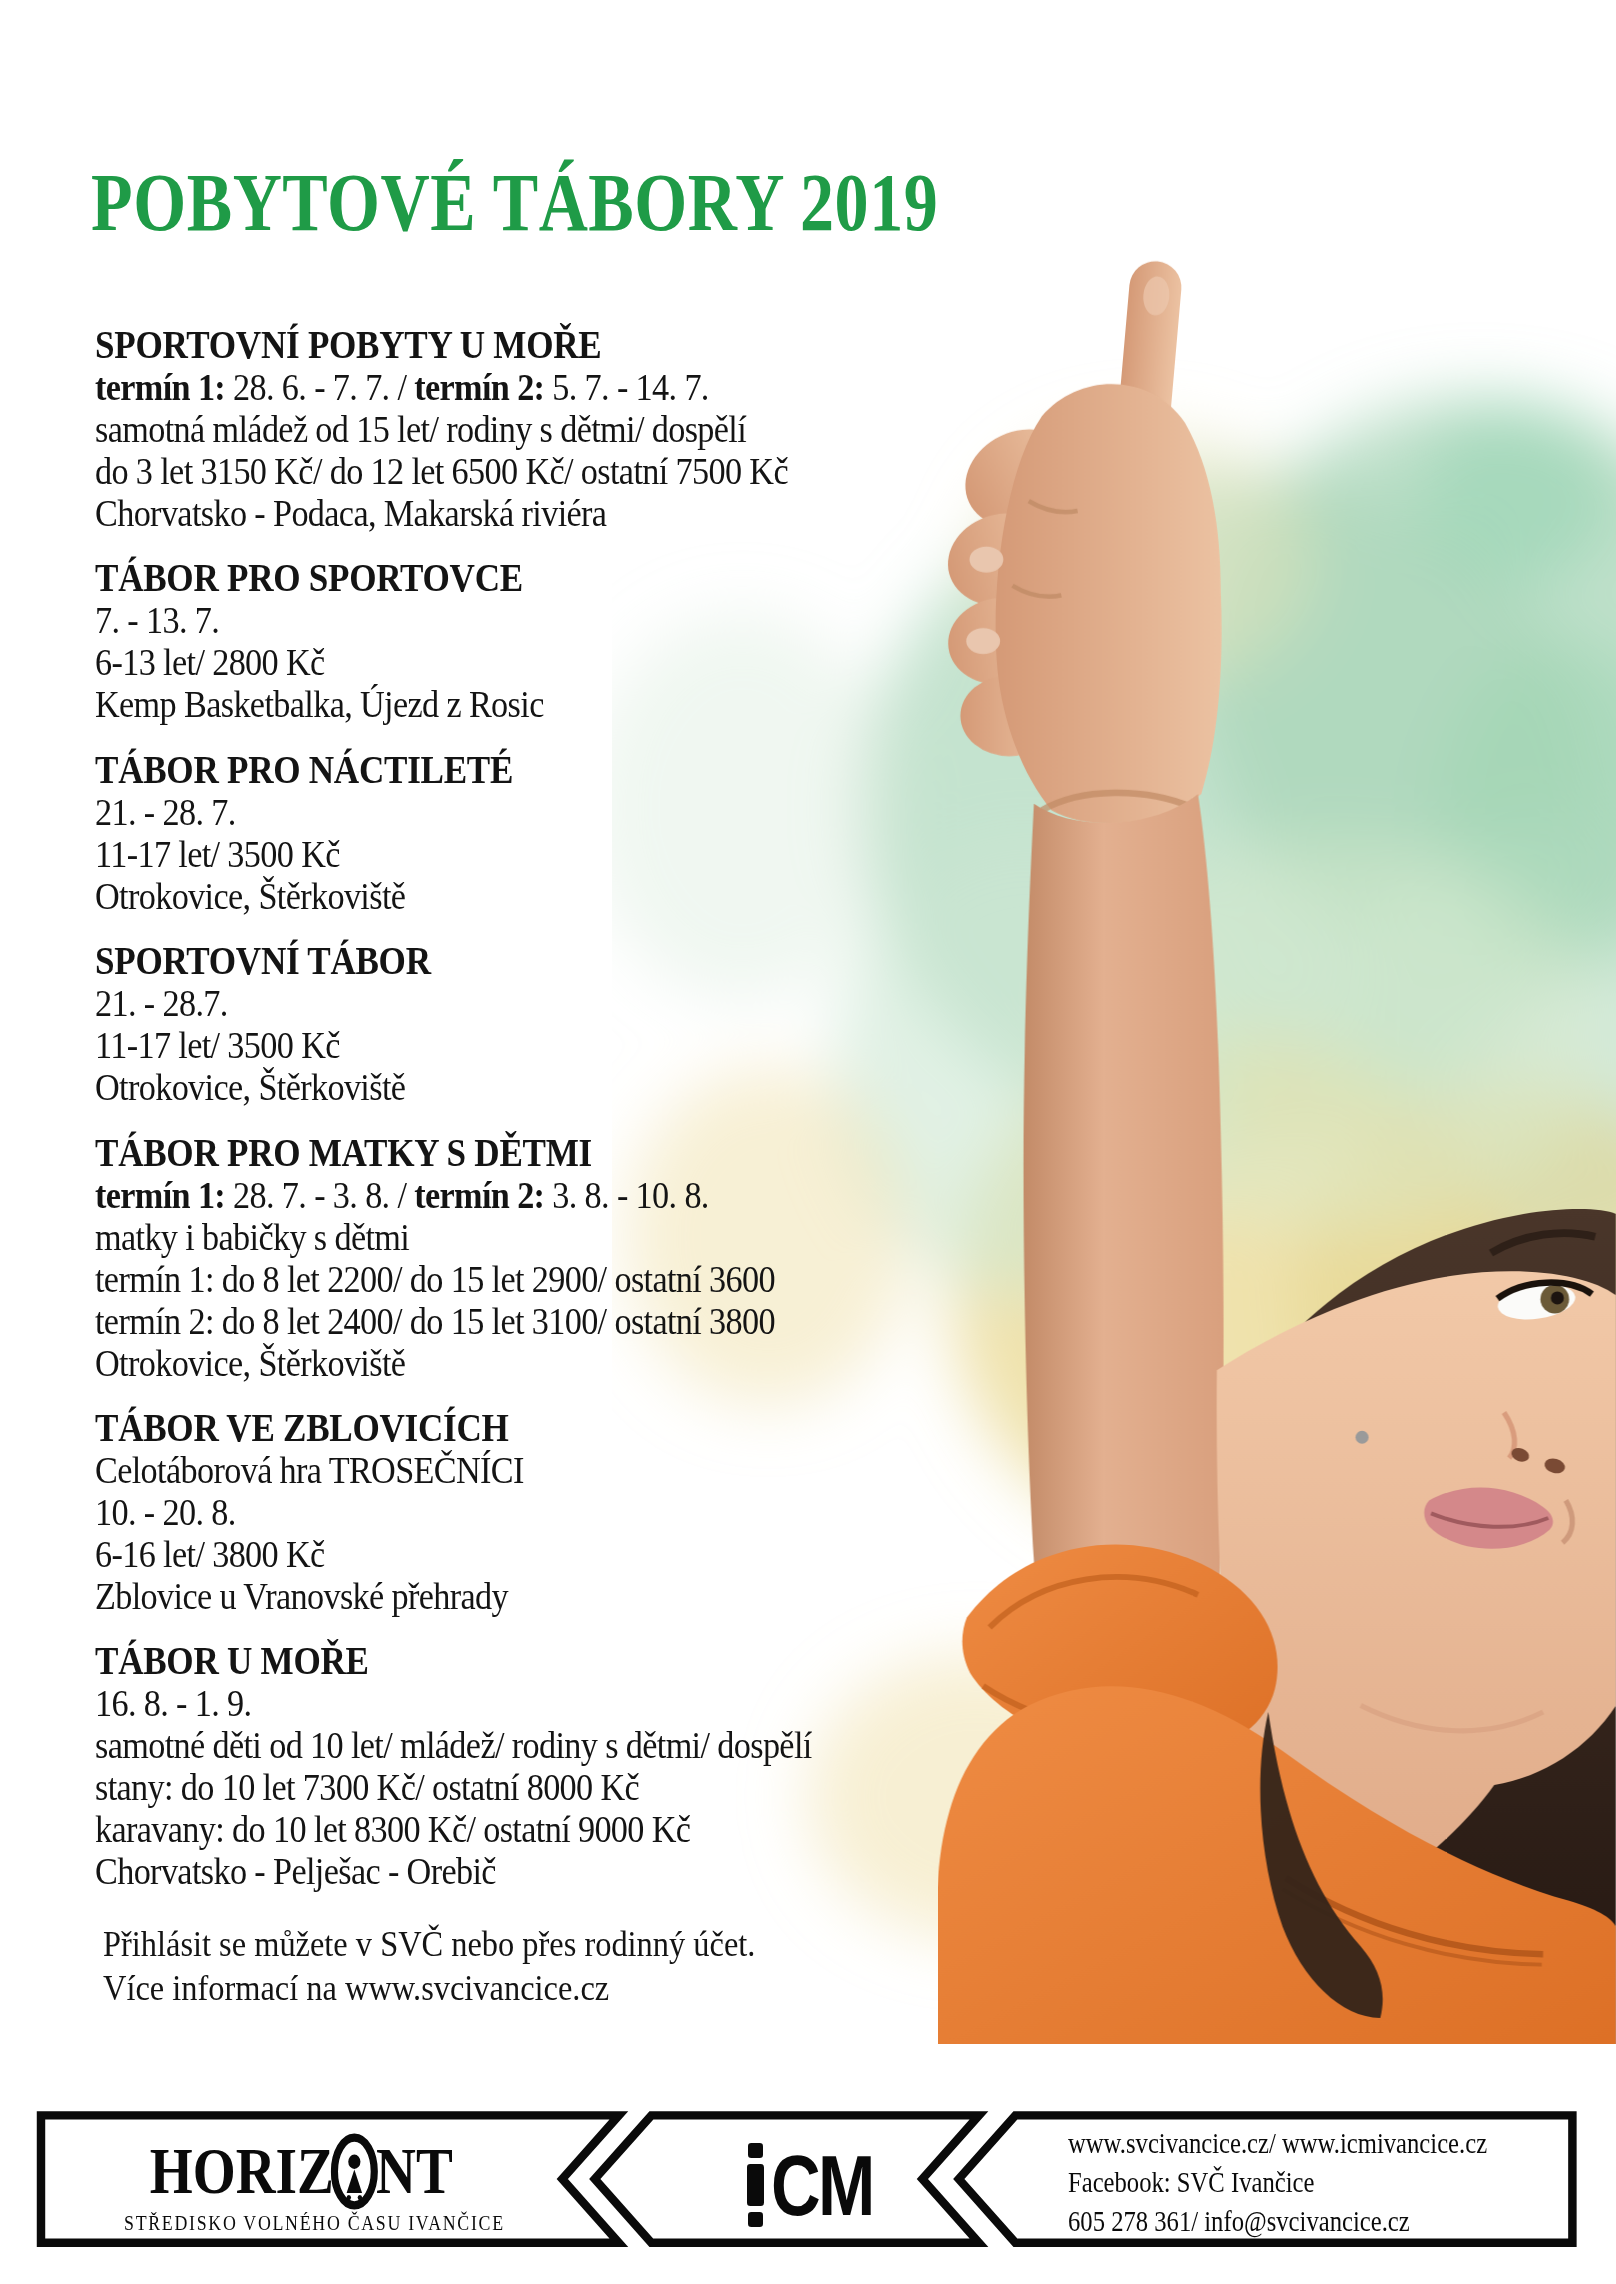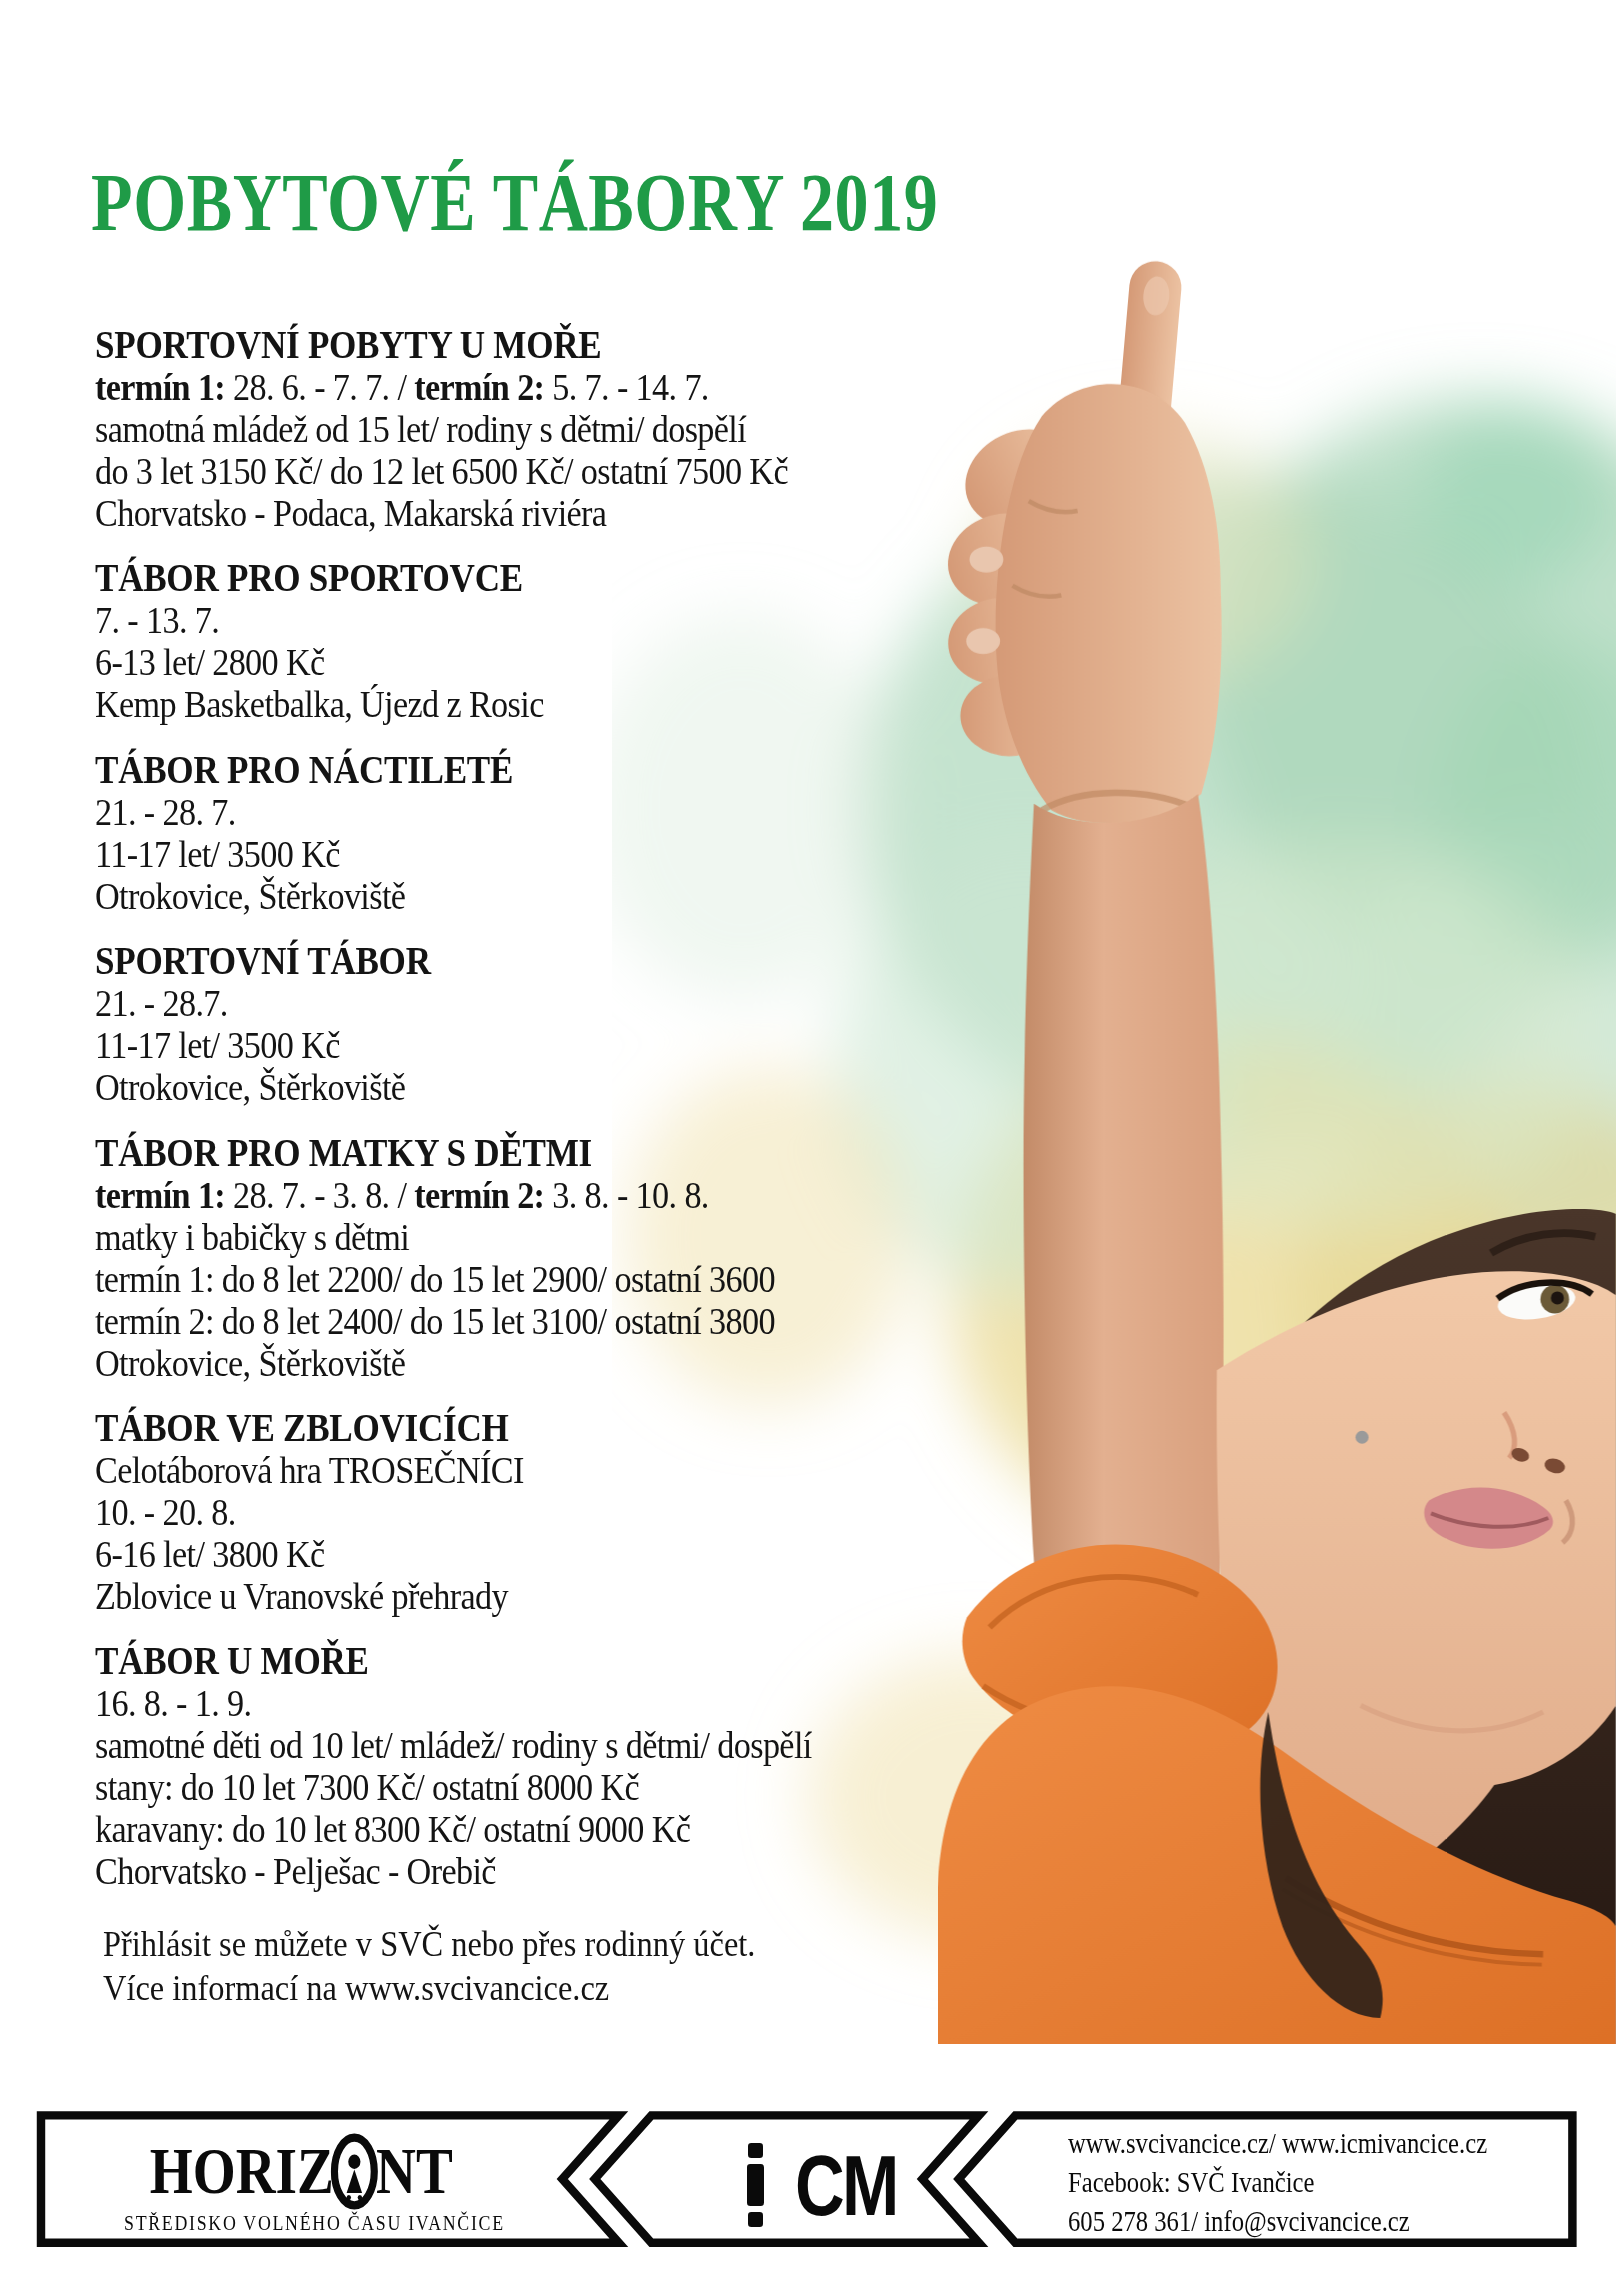--- a/index.html
+++ b/index.html
@@ -29,21 +29,21 @@
   .footer-svg{position:absolute;left:0;top:2103px;width:1616px;height:156px;}
   .hz-logo{
     position:absolute;left:124px;top:2133px;width:417px;text-align:center;
     transform:scaleX(0.85);transform-origin:left top;color:#0a0a0a;
   }
   .hz-name{font-size:65px;font-weight:bold;line-height:65px;display:flex;align-items:center;justify-content:center;white-space:nowrap;}
   .hz-o{width:56px;height:77px;margin:0 -2.6px 0 -3.9px;}
   .hz-sub{font-size:21px;letter-spacing:2px;margin-top:1.3px;white-space:nowrap;}
   .icm-logo{
     position:absolute;left:747px;top:2136px;height:98px;display:flex;align-items:center;color:#0a0a0a;
-    font-family:"Liberation Sans", sans-serif;font-weight:bold;gap:24px;
+    font-family:"Liberation Sans", sans-serif;font-weight:bold;
   }
   .icm-i{display:flex;flex-direction:column;align-items:center;margin-right:6.5px;}
   .icm-i .dot{width:15.6px;height:15.6px;background:#0a0a0a;border-radius:3.3px;}
   .icm-i .bar{width:17px;height:42px;background:#0a0a0a;border-radius:3.3px;margin:5.9px 0;}
   .icm-cm{font-size:86px;letter-spacing:-3.3px;transform:scaleX(0.80);transform-origin:left center;line-height:85px;}
   .contact{
     position:absolute;left:1068px;top:2124px;font-size:29px;line-height:39px;color:#0a0a0a;
     transform:scaleX(0.85);transform-origin:left top;white-space:nowrap;
   }
 </style>

